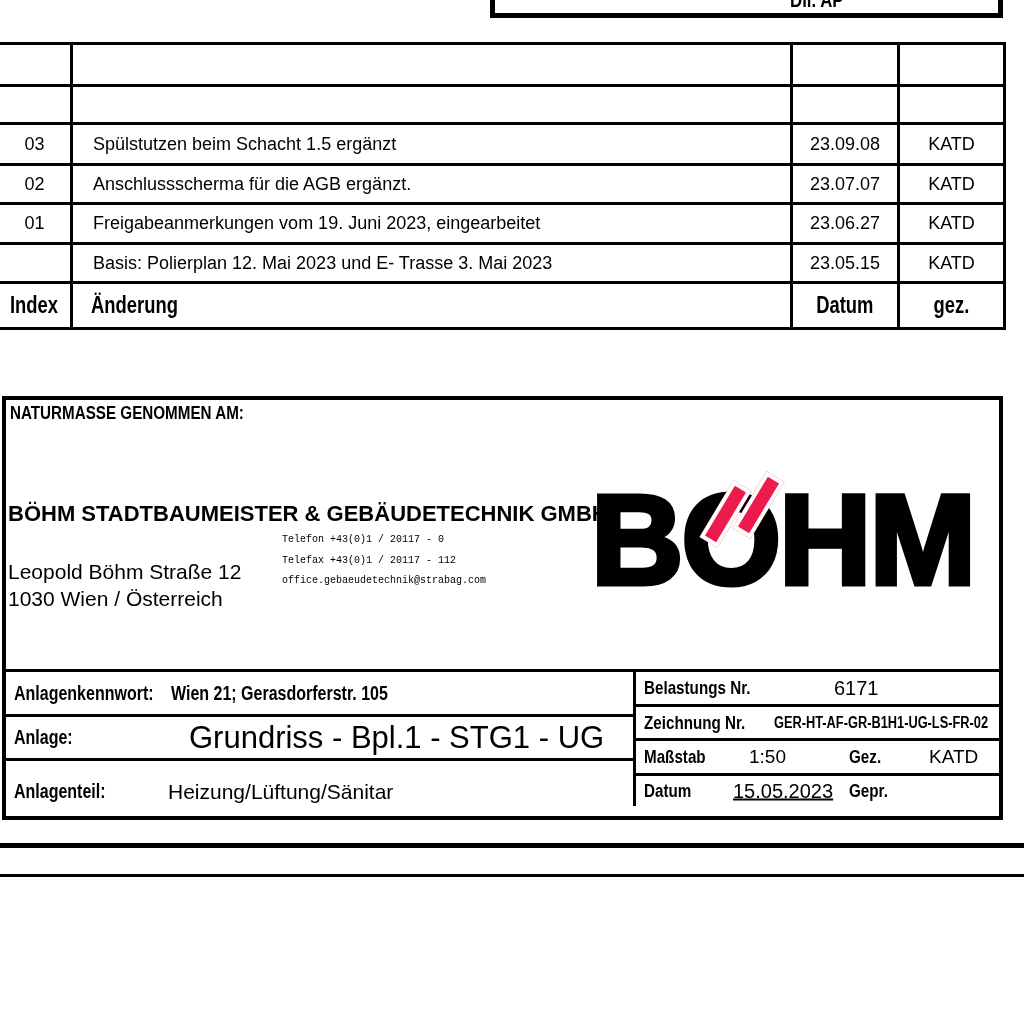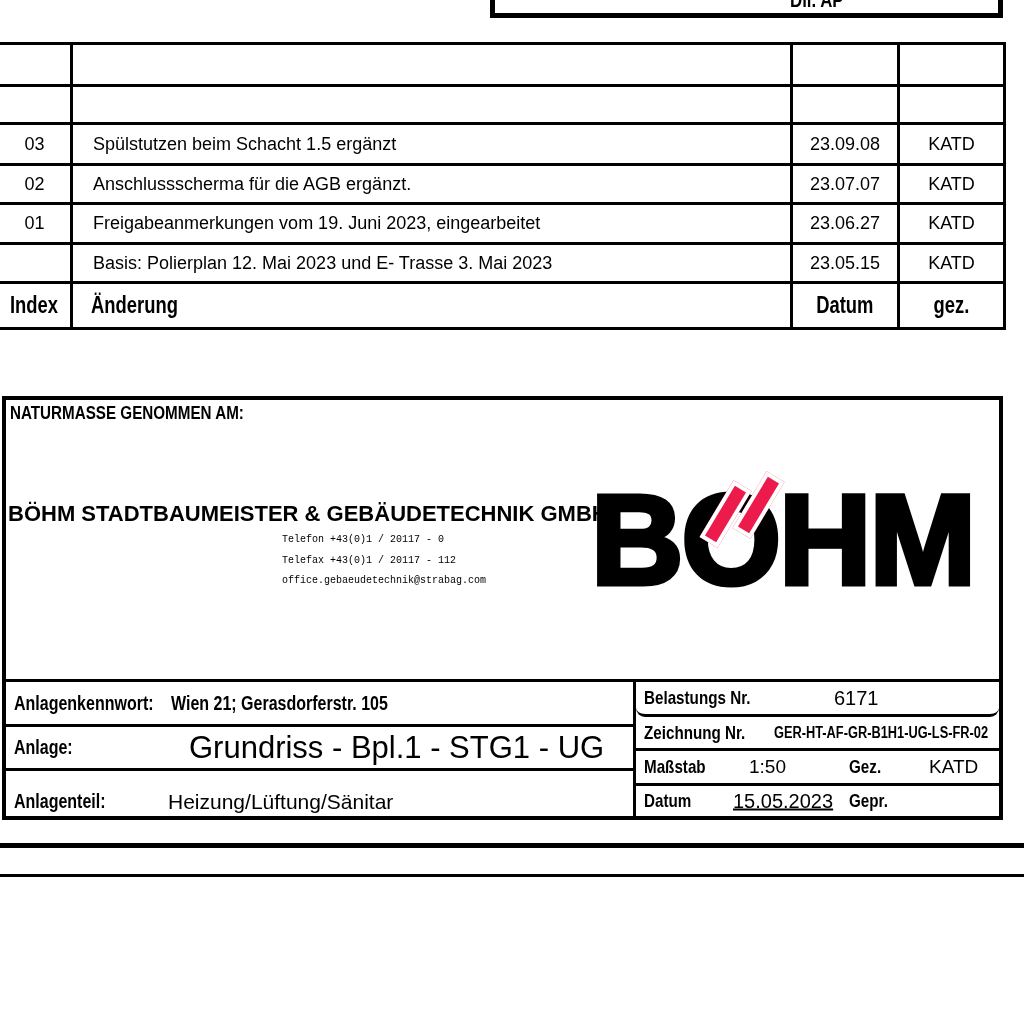--- a/index.html
+++ b/index.html
@@ -64,29 +64,29 @@
   }
   .bar1 { left:34px; top:5px; }
   .bar2 { left:67px; top:-4px; }
   .logo-sub {
     left:588px; top:196px; font-size:22px; font-weight:bold;
     letter-spacing:13px; white-space:nowrap;
   }
 
   
   #titleblock {
-    position:absolute; left:0; right:0; bottom:0; height:137px;
+    position:absolute; left:0; right:0; bottom:10px; height:137px;
     box-sizing:border-box; border-top:3px solid #000; display:flex;text-align:right;
   }
   .tb-left { width:627px; display:flex; flex-direction:column; }
   .tb-right { flex:1; border-left:3px solid #000; display:flex; flex-direction:column; }
   .tb-row { position:relative; display:flex; align-items:center; padding-left:8px; box-sizing:border-box; }
   .bb { border-bottom:3px solid #000; }
   .rowA { height:45px; } .rowB { height:44px; } .rowC { flex:1;margin-top:16px; }
-  .rowR1 { height:35px;border-radius:9px; } .rowR2 { height:34px; } .rowR3 { height:35px; } .rowR4 { flex:1; }
+  .rowR1 { height:35px; } .rowR2 { height:34px; } .rowR3 { height:35px; } .rowR4 { flex:1; }
   .lbl { font-size:20px; }
   .lbl-s { font-size:19px; }
   .av { position:absolute; top:50%; transform:translateY(-50%); white-space:nowrap; }
   .av.cnd { transform:translateY(-50%) scaleX(0.8); transform-origin:0 50%; }
   .v-kennwort { left:165px; font-size:20px; }
   .v-anlage { left:168px; font-size:31px;margin-left:15px; }
   .v-anlagenteil { left:162px; font-size:21px; }
   .v-belastung { left:198px; font-size:20px; }
   .v-zeichnung { left:138px; font-size:16px; }
   .v-massstab { left:113px; font-size:19px; }
@@ -160,20 +160,24 @@
     </tr>
   </tbody>
     </table>
 
   <div id="infobox">
 
     <span class="abs naturmasse cnd">NATURMASSE GENOMMEN AM:</span>
 
     <div class="abs company-name">BÖHM STADTBAUMEISTER &amp; GEBÄUDETECHNIK GMBH</div>
 
+    <div class="abs company-addr">
+      <div>Leopold Böhm Straße 12</div>
+      <div>1030 Wien / Österreich</div>
+    </div>
 
     <div class="abs company-contact">
       <div>Telefon +43(0)1 / 20117 - 0</div>
       <div>Telefax +43(0)1 / 20117 - 112</div>
       <div>office.gebaeudetechnik@strabag.com</div>
     </div>
 
     <div class="abs logo-main"><span>B</span><span class="o-wrap"><span>O</span><i class="bar bar1" style="background: rgb(237, 26, 76);"></i><i class="bar bar2" style="background: rgb(237, 26, 76);"></i></span><span>H</span><span>M</span></div>
 
     <div id="titleblock">

